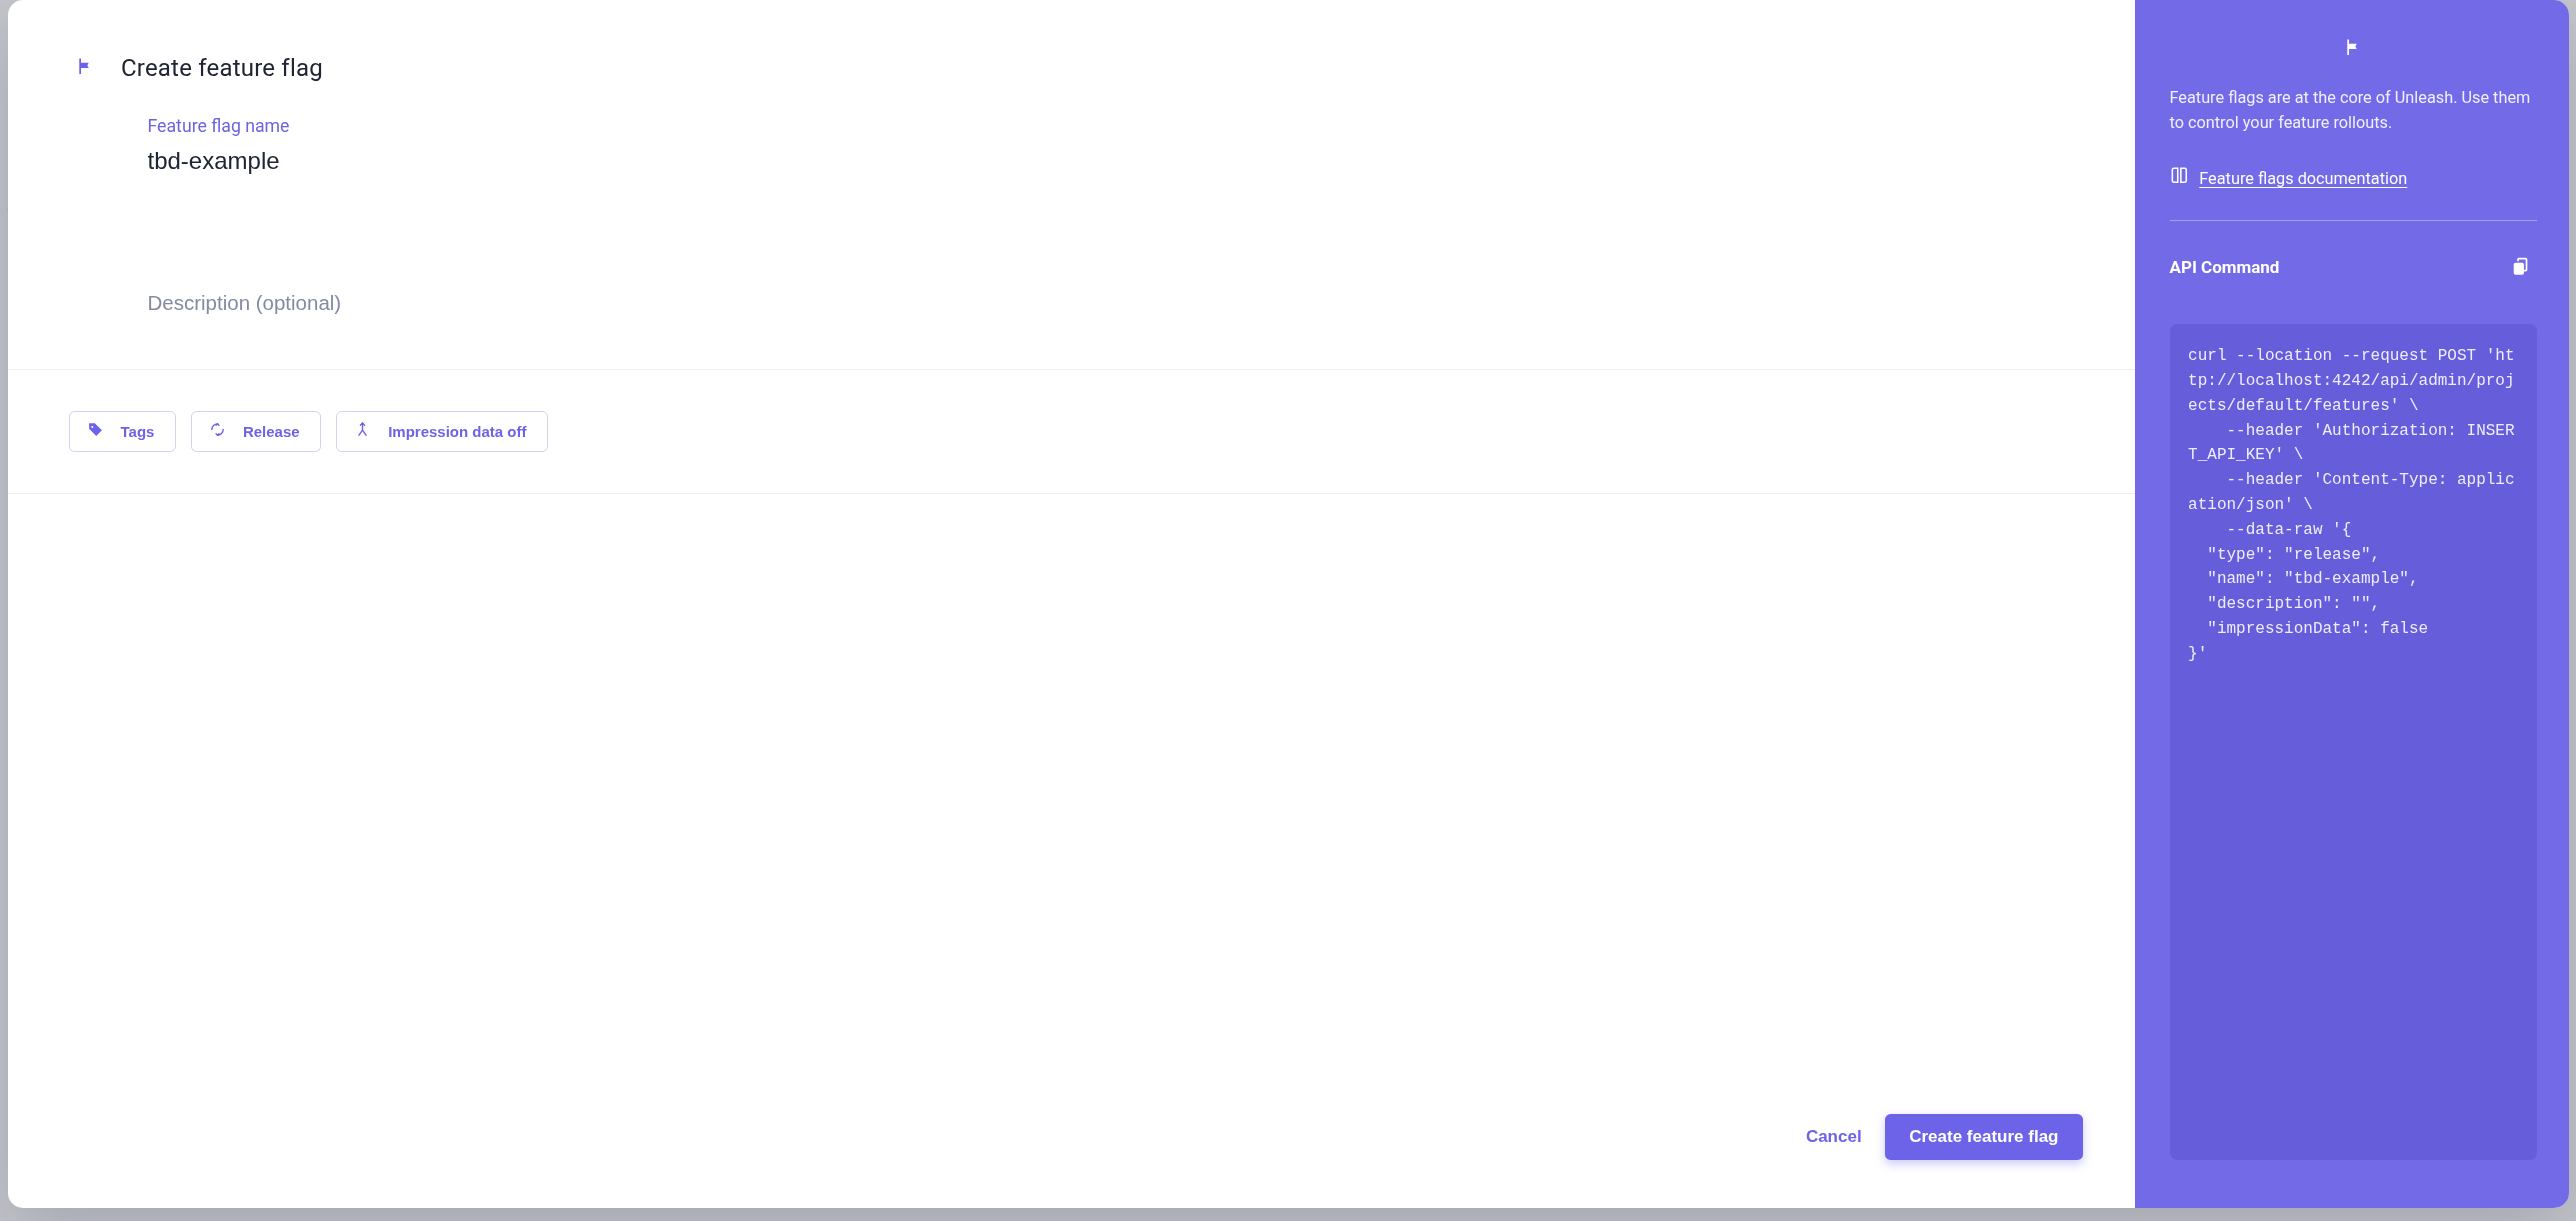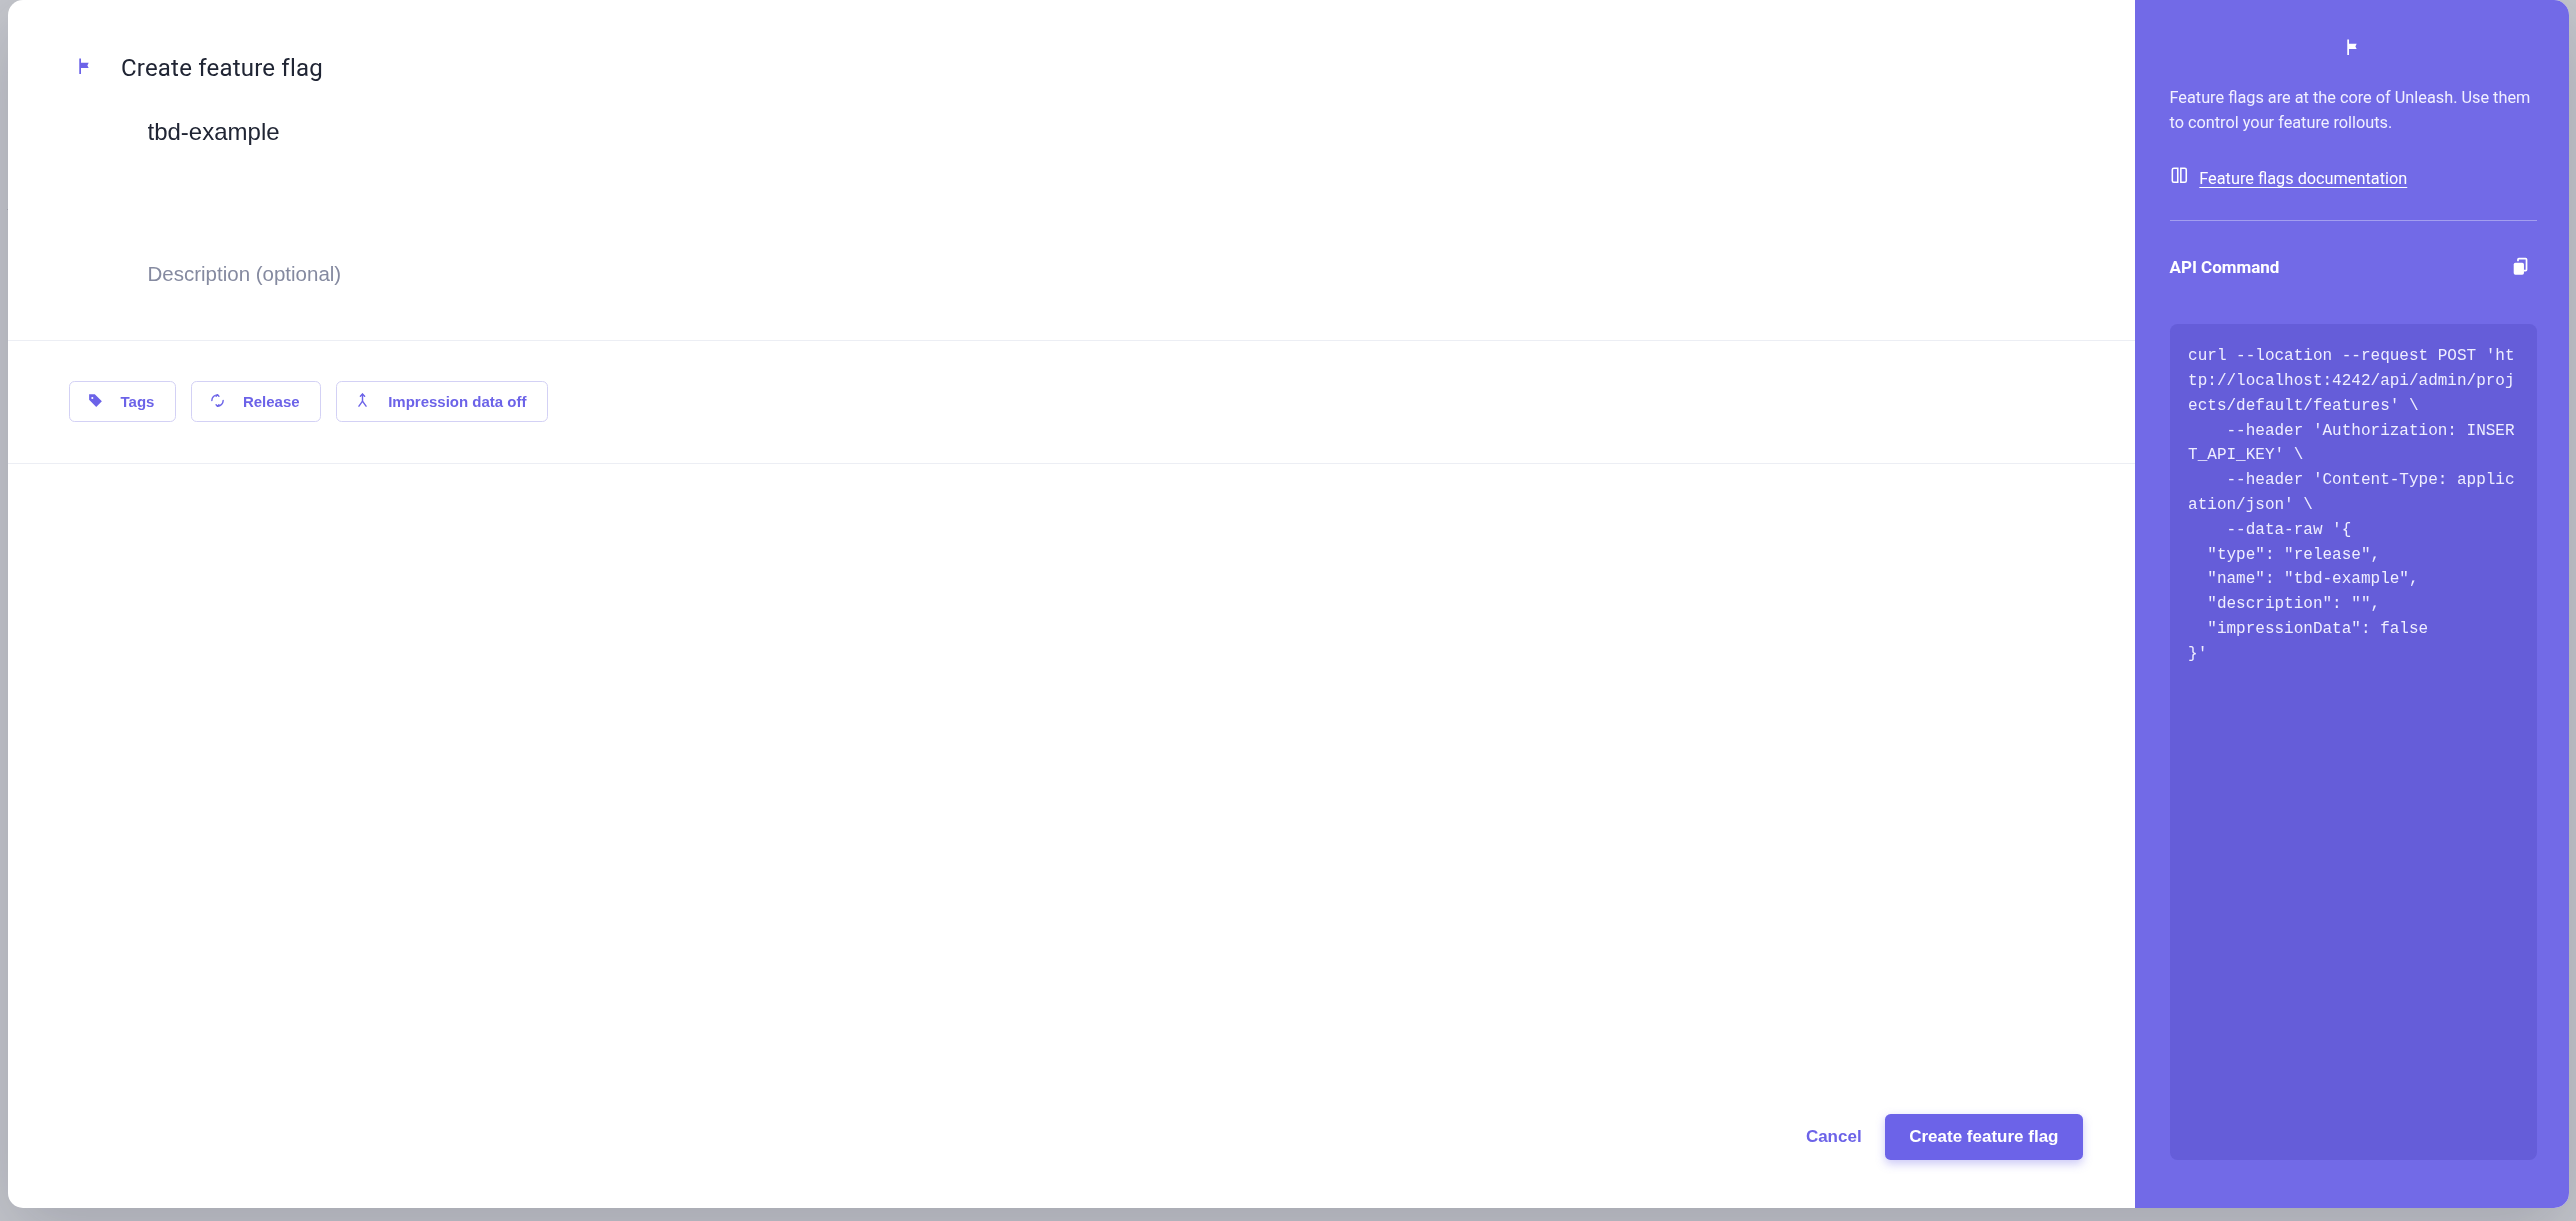--- a/index.html
+++ b/index.html
@@ -243,20 +243,21 @@
       <div class="title-row">
         <span class="flag-icon">
           <svg width="20.5" height="20.5" viewBox="0 0 24 24" fill="currentColor">
               <path d="M5 3v18h2v-7h9l-1.5-3L16 8H7V3H5z"></path>
             </svg>
         </span>
         <h1 class="modal-title">Create feature flag</h1>
       </div>
 
       <div class="field">
+        <p class="field-label">Feature flag name</p>
         <input class="name-input" type="text" value="tbd-example" style="">
       </div>
 
       <div class="field">
         <input class="desc-input" type="text" placeholder="Description (optional)" style="">
       </div>
     </div>
 
     <hr class="chip-divider" style="margin-top:52px;">
 

